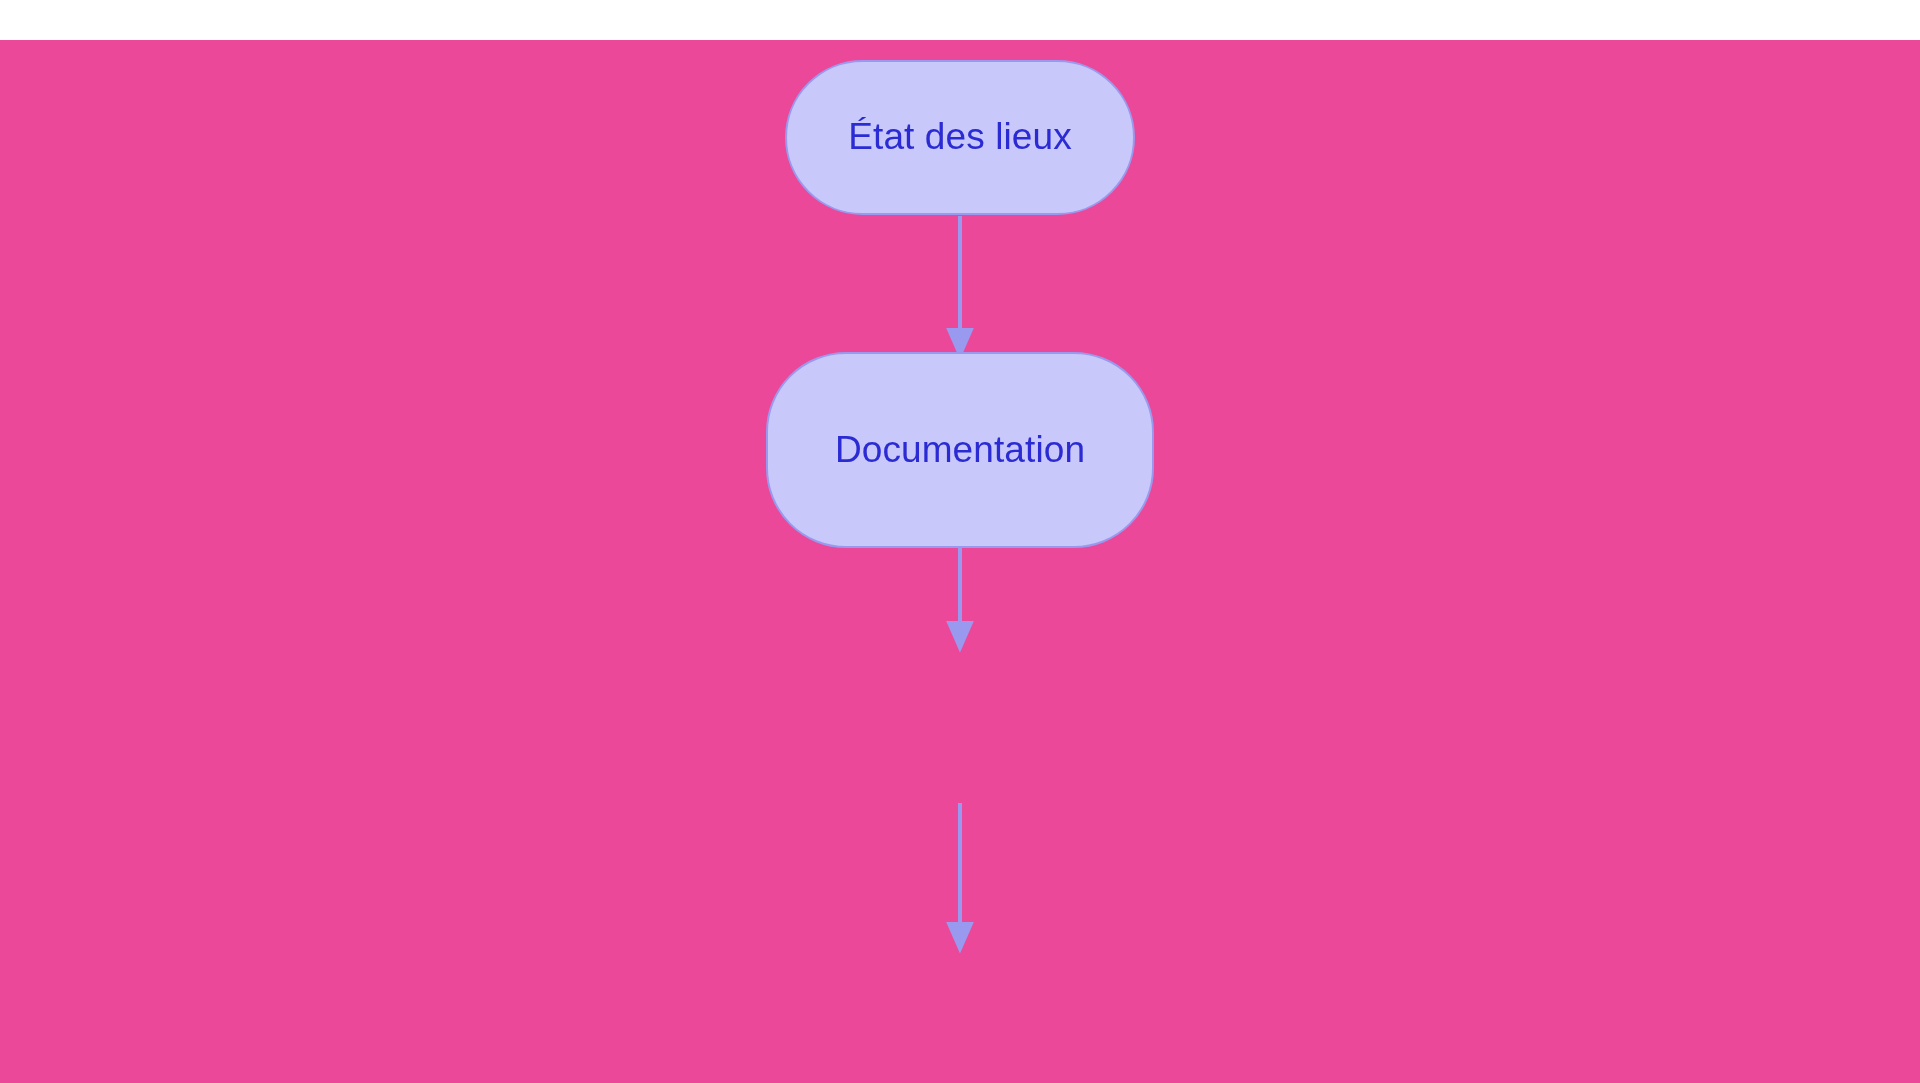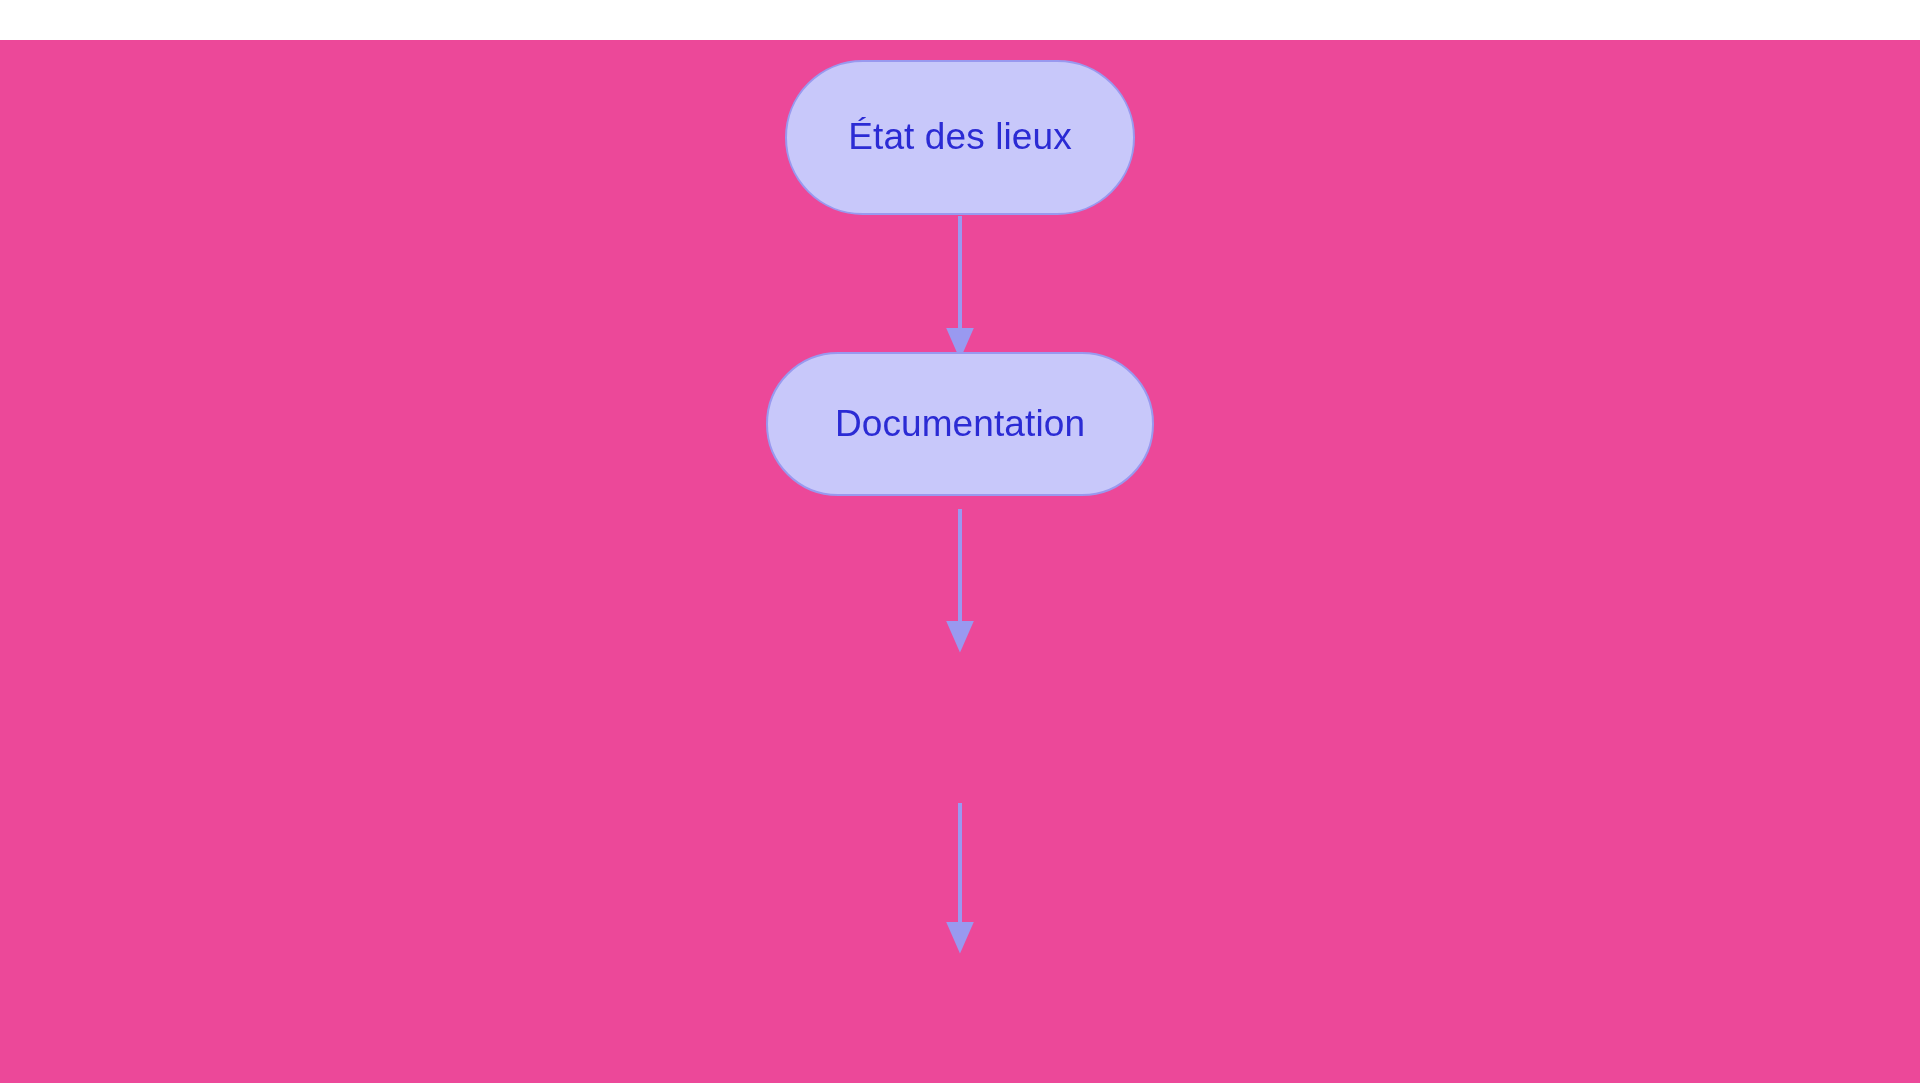--- a/index.html
+++ b/index.html
@@ -48,21 +48,21 @@
     font-size: 37px;
     font-weight: 400;
     letter-spacing: 0.1px;
     line-height: 1.1;
     white-space: nowrap;
     text-align: center;
   }
 
   
   #node-0 { left: 960px; top: 20px;  width: 350px; height: 155px; }
-  #node-1 { left: 960px; top: 312px; width: 388px; height: 144px; }
+  #node-1 { left: 960px; top: 312px; width: 388px; height: 196px; }
   #node-2 { left: 960px; top: 604px; width: 396px; height: 158px; }
   #node-3 { left: 960px; top: 905px; width: 636px; height: 166px; }
 </style>
 </head>
 <body>
 
 <div id="flow-canvas">
 
   <svg class="edge-layer" viewBox="0 0 1920 1083" width="1920" height="1083">
     <defs>

